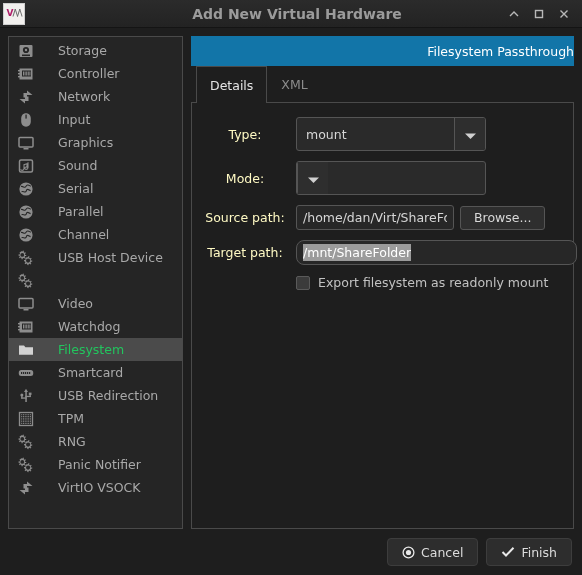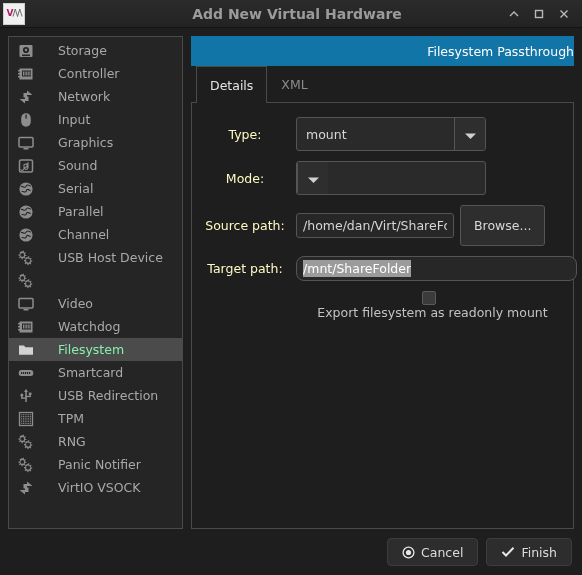--- a/index.html
+++ b/index.html
@@ -98,21 +98,21 @@
     display: flex;
     align-items: center;
     padding-left: 8px;
     gap: 24px;
     color: #c6c6c6;
     font-size: 12.5px;
     white-space: nowrap;
   }
   .side-item.selected {
     background: #4b4b4b;
-    color: #86efac;
+    color: #22c55e;
   }
   .side-icon {
     width: 17px; height: 16px;
     flex: 0 0 17px;
     display: flex;
     align-items: center;
     justify-content: center;
     color: #d2d2d2;
   }
   .side-item.dim .side-icon { color: #8d8d8d; }
@@ -236,36 +236,35 @@
   .source-field { width: 158px; flex: 0 0 158px; }
   .target-field { width: 281px; flex: 0 0 281px; border-radius: 8px; }
   .field-text { overflow: hidden; white-space: nowrap; }
   .field-text.selected-text {
     background: #9b9b9b;
     color: #ffffff;
     padding: 1px 0;
   }
   .browse-btn {
     margin-left: 6px;
-    height: 41px;
+    height: 24px;
     padding: 0 13px;
     border: 1px solid #555;
     border-radius: 3px;
     background: #2e2e2e;
     color: #d8d8d8;
     font-size: 12.5px;
     display: flex;
     align-items: center;
   }
   .check-row {
     display: flex;
     align-items: center;
     margin-left: 92px;
     margin-top: 8px;
-    flex-direction: column;
   }
   .checkbox {
     width: 14px; height: 14px;
     flex: 0 0 14px;
     border: 1px solid #5a5a5a;
     border-radius: 2px;
     background: #3b3b3b;
   }
   .check-label {
     margin-left: 8px;

